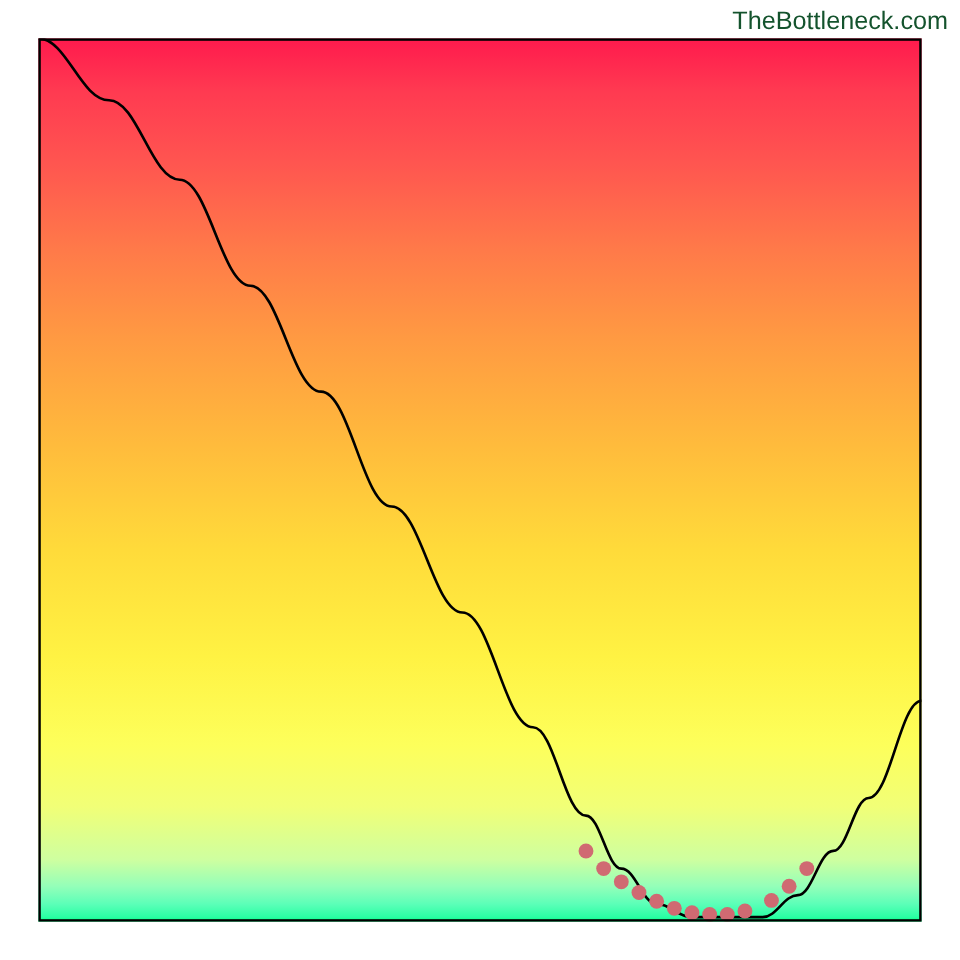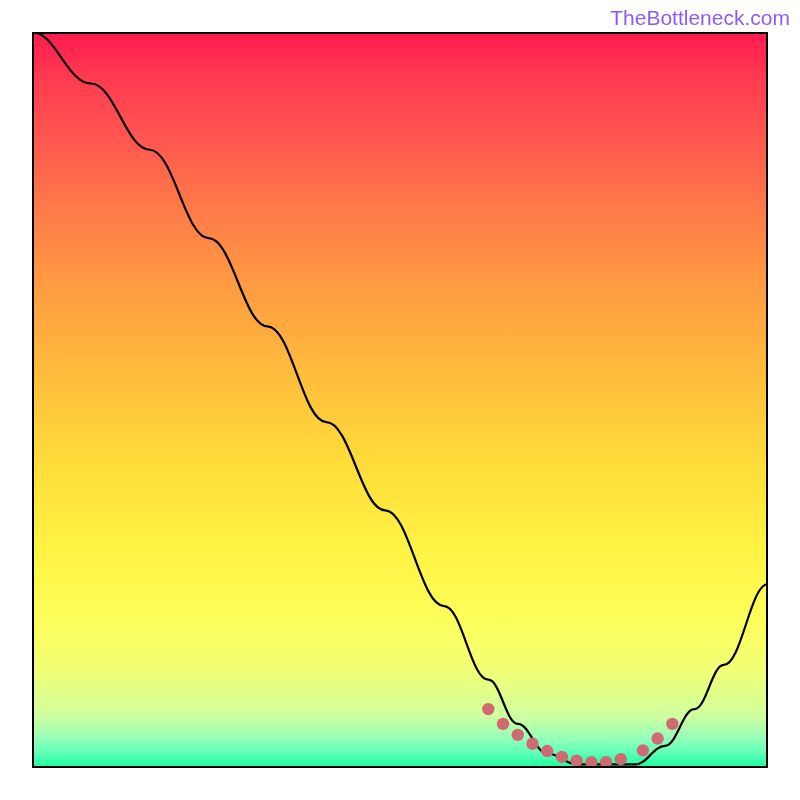--- a/index.html
+++ b/index.html
@@ -14,21 +14,21 @@
     width: 800px;
     height: 800px;
     position: relative;
     background: #ffffff;
   }
   .watermark {
     position: absolute;
     top: 6px;
     right: 10px;
     font-size: 21px;
-    color: #8b5cf6;
+    color: #14532d;
     font-weight: 500;
     z-index: 10;
   }
   .plot-area {
     position: absolute;
     left: 32px;
     top: 32px;
     width: 736px;
     height: 736px;
   }

